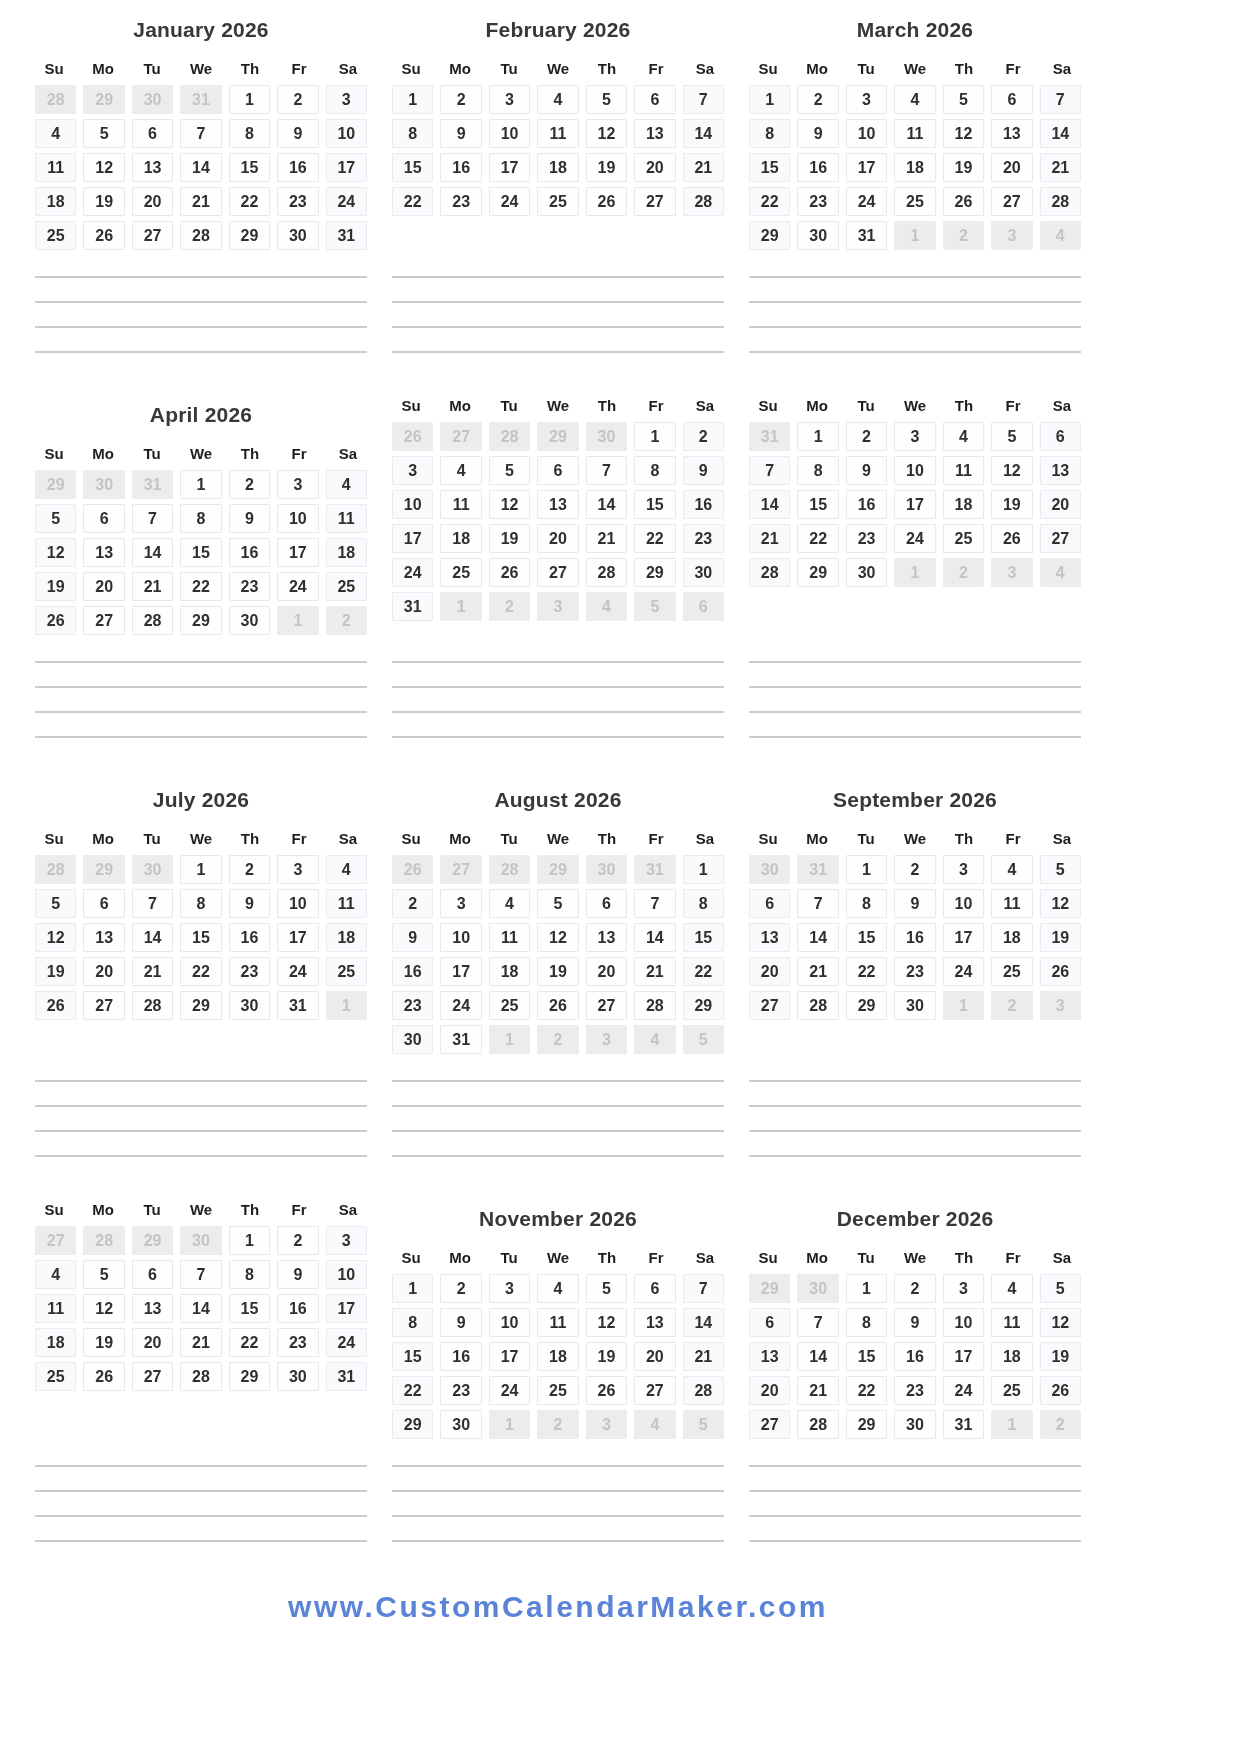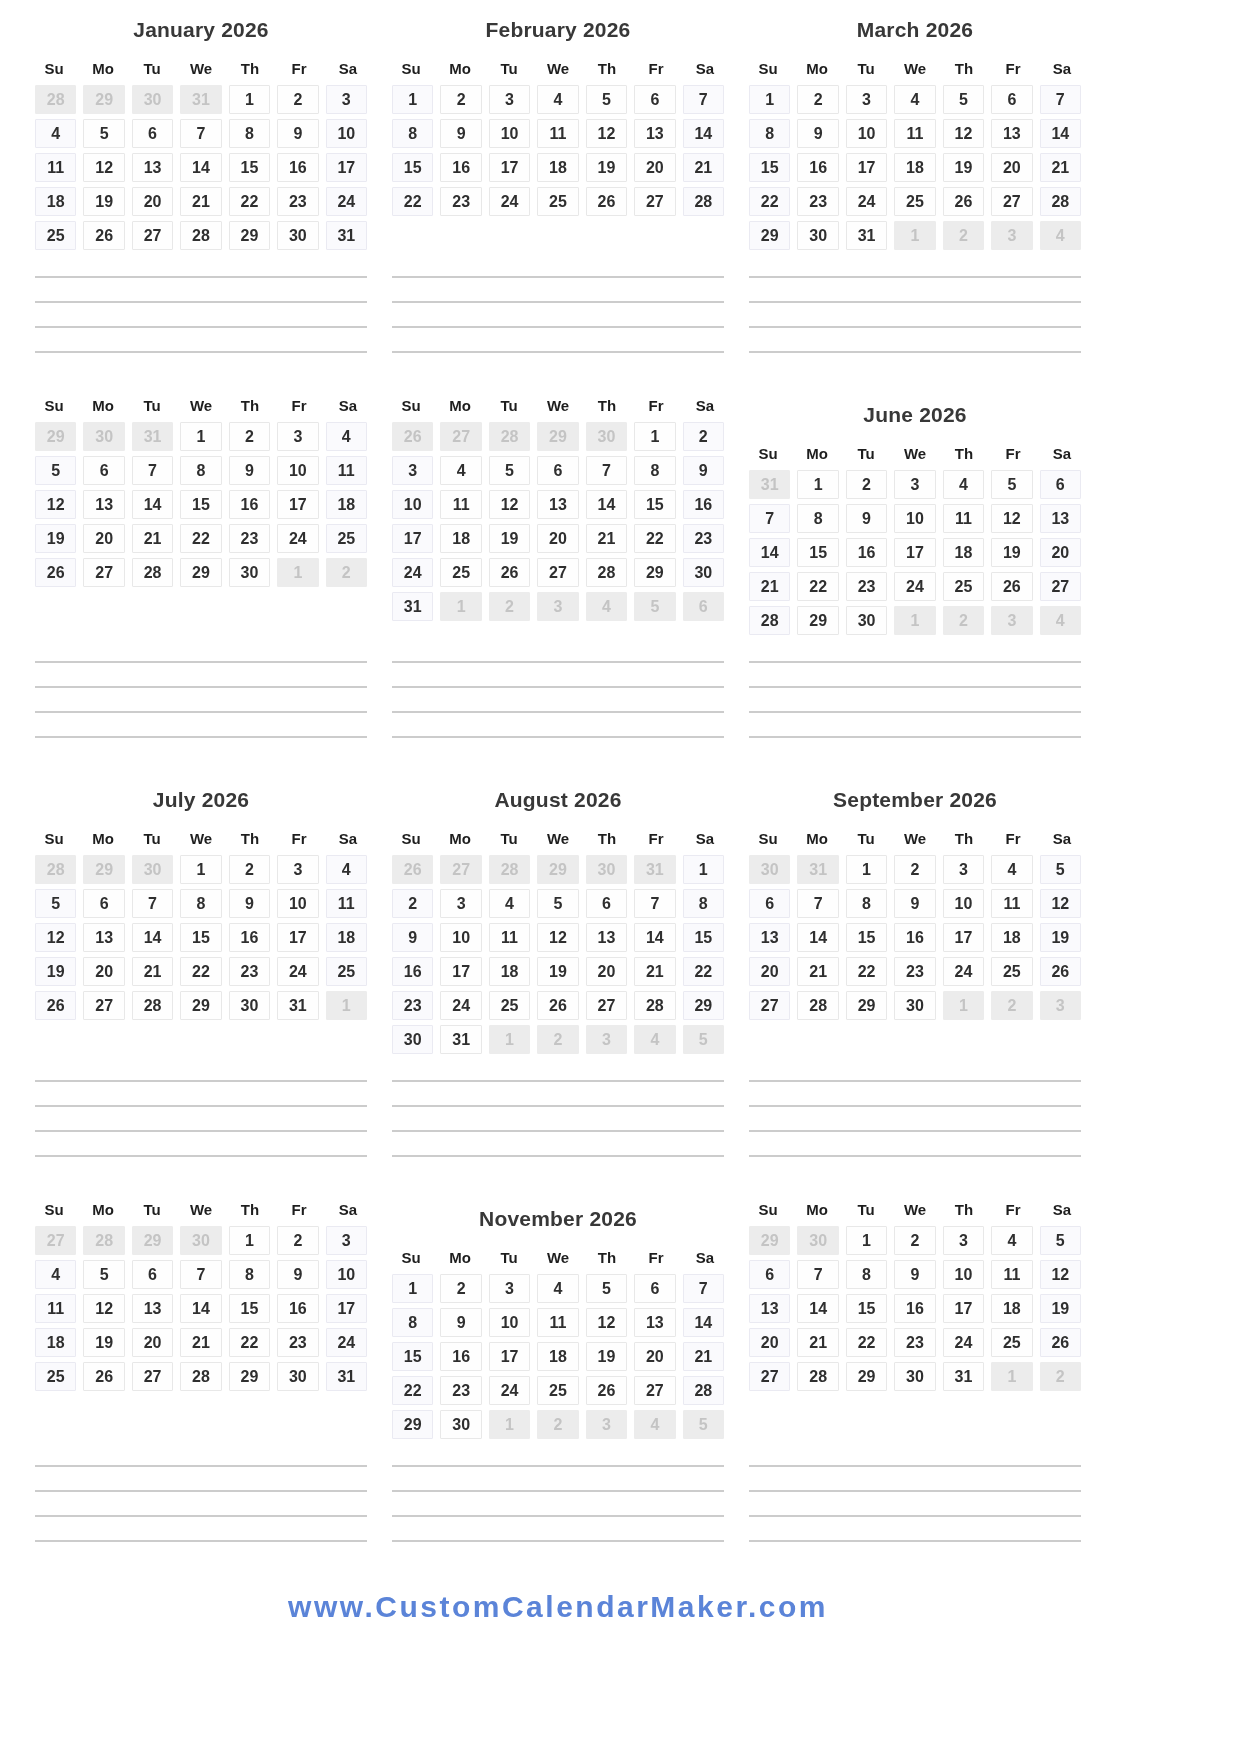--- a/index.html
+++ b/index.html
@@ -255,20 +255,21 @@
         </div>
     <div class="notes">
           <div class="note-line"></div>
           <div class="note-line"></div>
           <div class="note-line"></div>
           <div class="note-line"></div>
         </div>
   </section>
 
   <section class="month">
+    <h2 class="month-title">April 2026</h2>
     <div class="weekdays">
           <div class="wd">Su</div>
           <div class="wd">Mo</div>
           <div class="wd">Tu</div>
           <div class="wd">We</div>
           <div class="wd">Th</div>
           <div class="wd">Fr</div>
           <div class="wd">Sa</div>
         </div>
     <div class="weeks">
@@ -372,21 +373,20 @@
         </div>
     <div class="notes">
           <div class="note-line"></div>
           <div class="note-line"></div>
           <div class="note-line"></div>
           <div class="note-line"></div>
         </div>
   </section>
 
   <section class="month">
-    <h2 class="month-title">June 2026</h2>
     <div class="weekdays">
           <div class="wd">Su</div>
           <div class="wd">Mo</div>
           <div class="wd">Tu</div>
           <div class="wd">We</div>
           <div class="wd">Th</div>
           <div class="wd">Fr</div>
           <div class="wd">Sa</div>
         </div>
     <div class="weeks">
@@ -714,20 +714,21 @@
         </div>
     <div class="notes">
           <div class="note-line"></div>
           <div class="note-line"></div>
           <div class="note-line"></div>
           <div class="note-line"></div>
         </div>
   </section>
 
   <section class="month">
+    <h2 class="month-title">December 2026</h2>
     <div class="weekdays">
           <div class="wd">Su</div>
           <div class="wd">Mo</div>
           <div class="wd">Tu</div>
           <div class="wd">We</div>
           <div class="wd">Th</div>
           <div class="wd">Fr</div>
           <div class="wd">Sa</div>
         </div>
     <div class="weeks">

